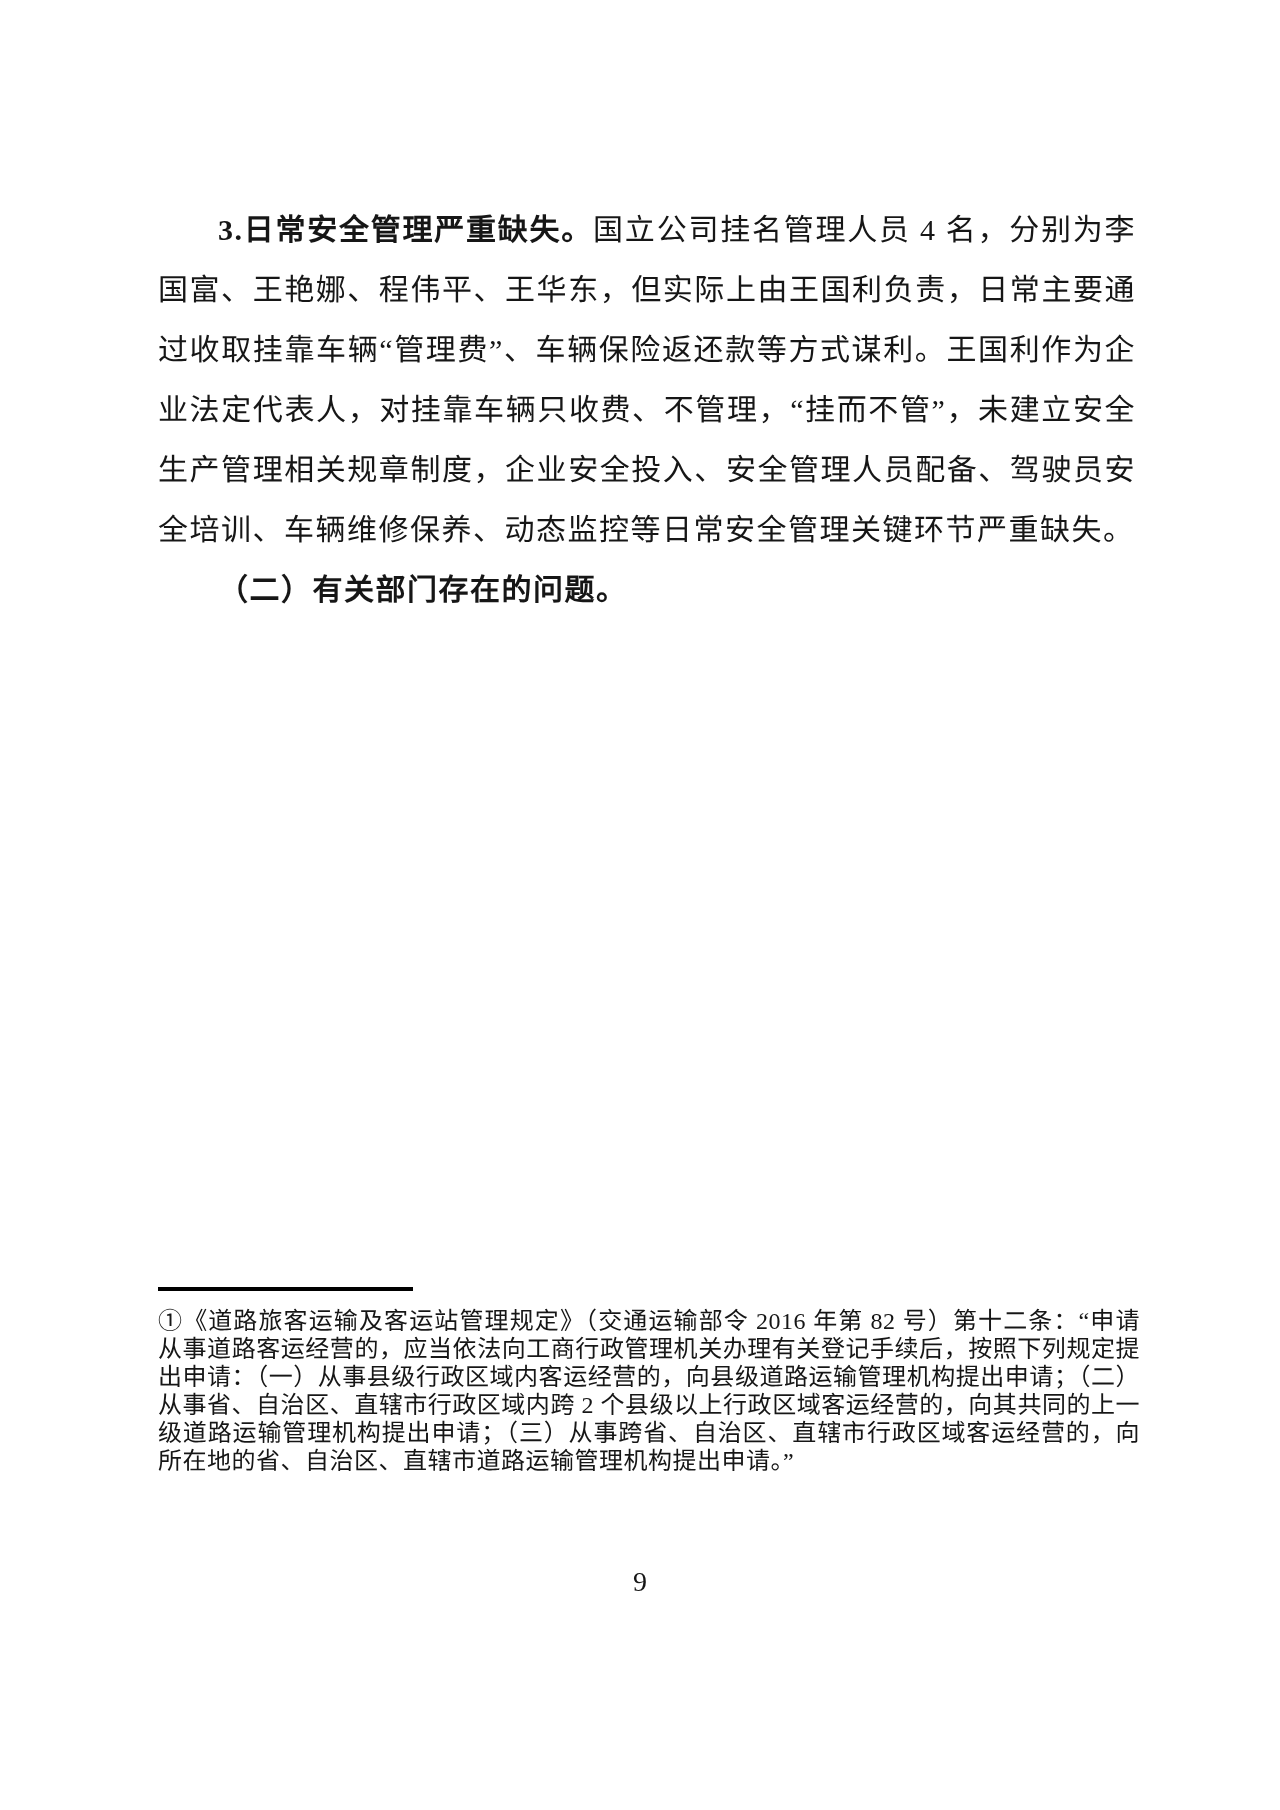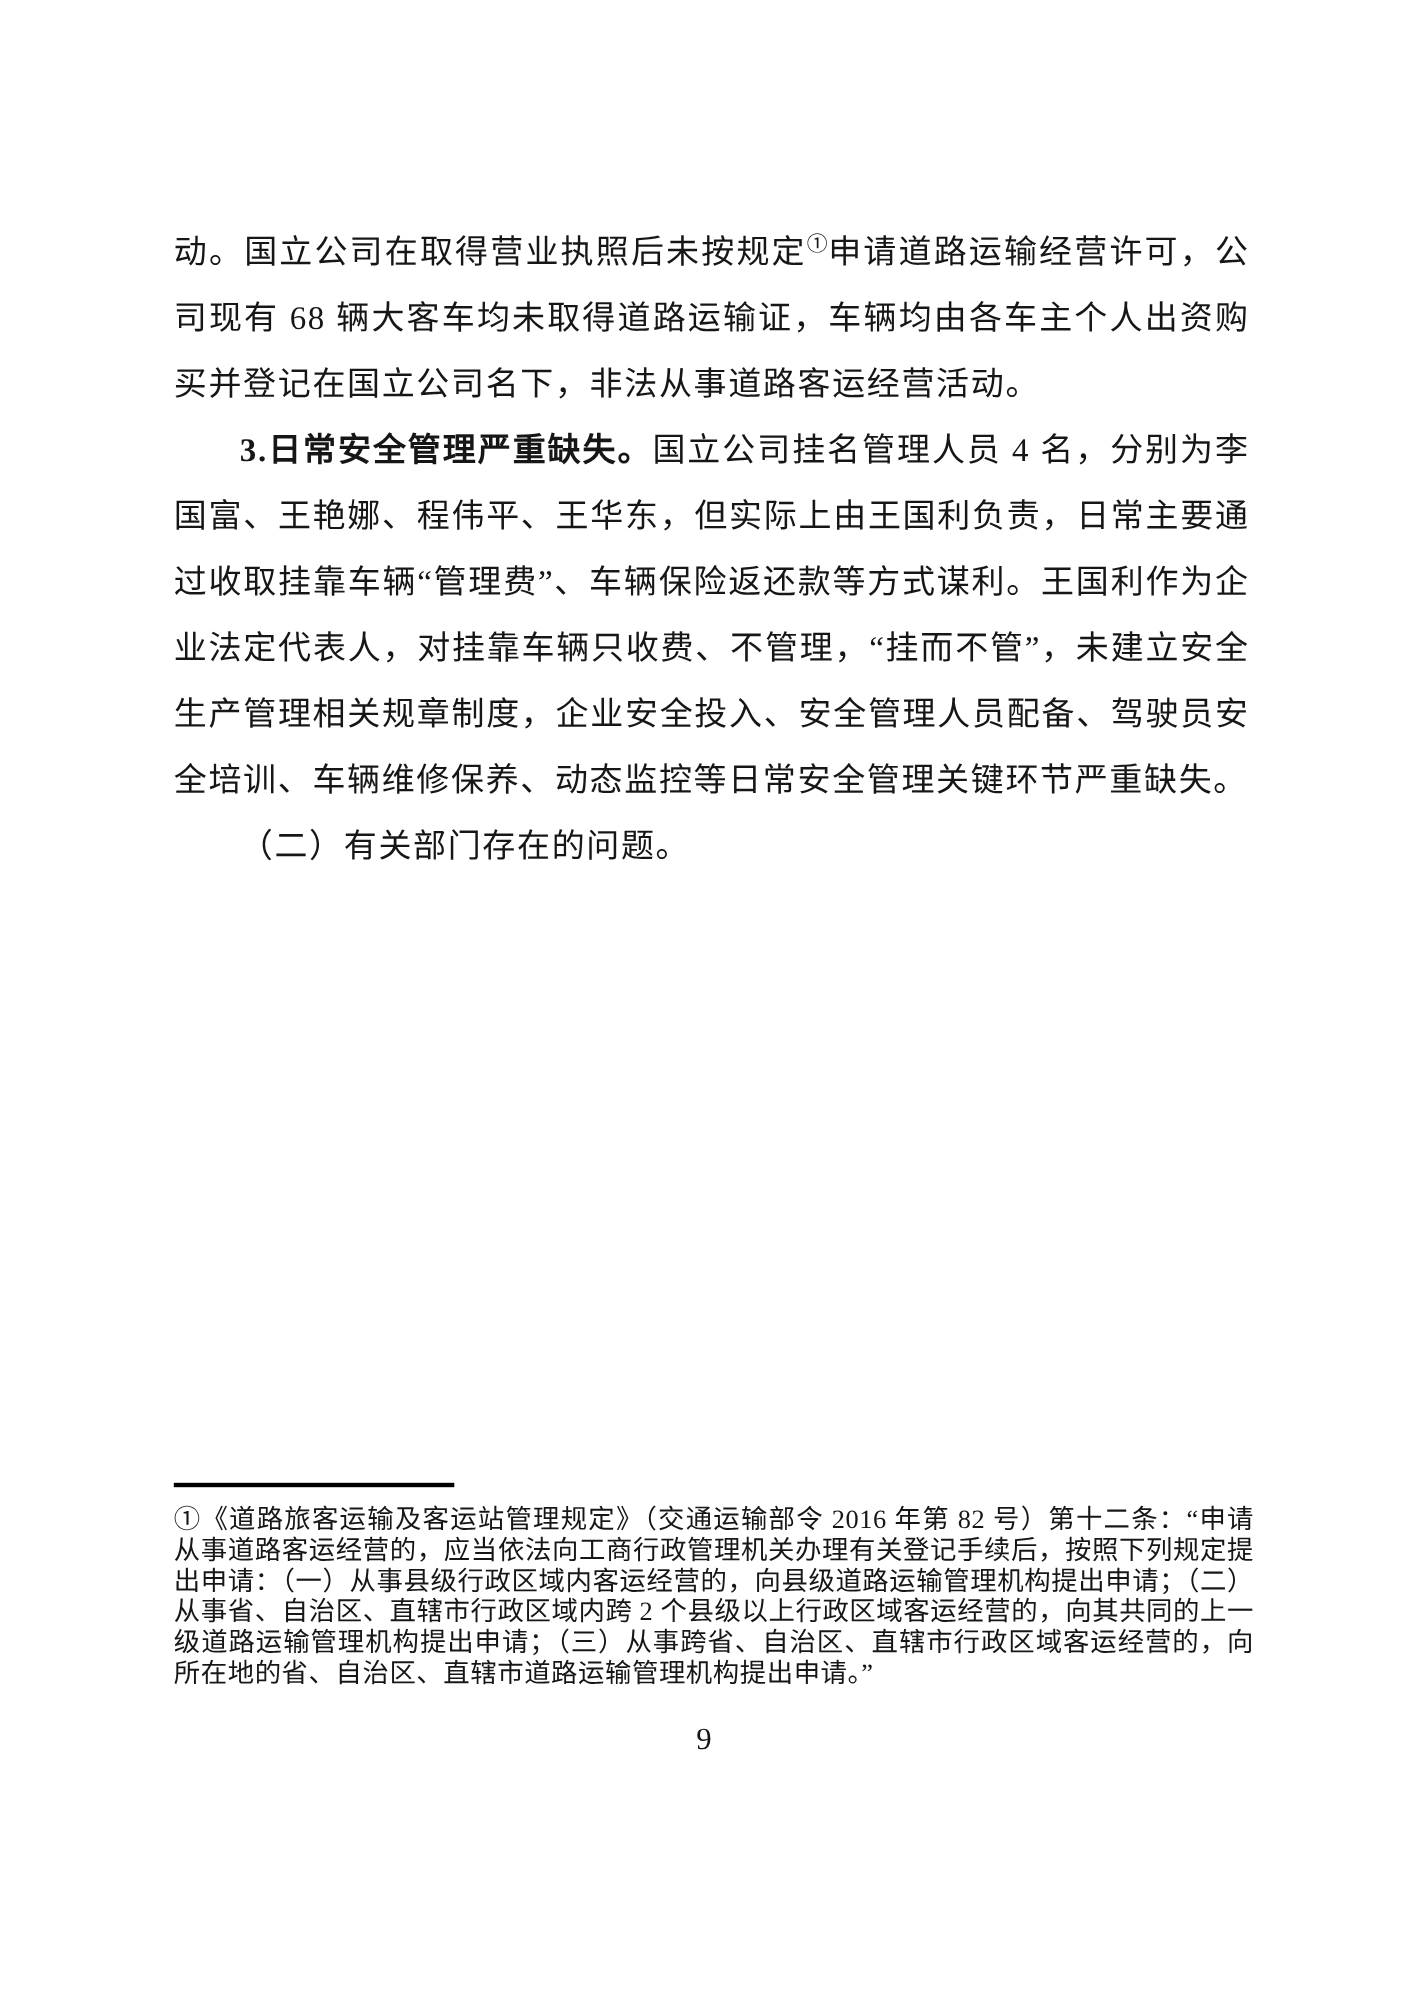--- a/index.html
+++ b/index.html
@@ -25,31 +25,31 @@
   }
   .para {
     margin: 0;
     font-size: 30px;
     line-height: 60px;
     text-align: justify;
     letter-spacing: 1.5px;
   }
   .indent { text-indent: 2em; }
   .bold { font-weight: 700; }
-  .kaiti { font-weight: 400; }
+  .kaiti { font-weight: 700; }
   sup.fnref {
     font-size: 19px;
     line-height: 0;
     vertical-align: super;
     letter-spacing: 0;
   }
   .footnote {
     position: absolute;
     left: 158px;
-    top: 1348px;
+    top: 1287px;
     width: 982px;
   }
   .fn-rule {
     width: 255px;
     height: 4px;
     background: #000000;
     margin: 0 0 16px 0;
   }
   .fn-text {
     margin: 0;
@@ -68,21 +68,20 @@
     letter-spacing: 0;
   }
 </style>
 </head>
 <body>
 
 <div class="page">
 
   <div class="body-text">
 
-    <p class="para"><span>动。国立公司在取得营业执照后未按规定</span><sup class="fnref">①</sup><span>申请道路运输经营许可，公司现有 68 辆大客车均未取得道路运输证，车辆均由各车主个人出资购买并登记在国立公司名下，非法从事道路客运经营活动。</span></p>
 
 
     <p class="para indent"><span class="bold">3.日常安全管理严重缺失。</span><span>国立公司挂名管理人员 4 名，分别为李国富、王艳娜、程伟平、王华东，但实际上由王国利负责，日常主要通过收取挂靠车辆“管理费”、车辆保险返还款等方式谋利。王国利作为企业法定代表人，对挂靠车辆只收费、不管理，“挂而不管”，未建立安全生产管理相关规章制度，企业安全投入、安全管理人员配备、驾驶员安全培训、车辆维修保养、动态监控等日常安全管理关键环节严重缺失。</span></p>
 
     <p class="para indent kaiti">（二）有关部门存在的问题。</p>
 
   </div>
 
   <div class="footnote">
     <div class="fn-rule"></div>

